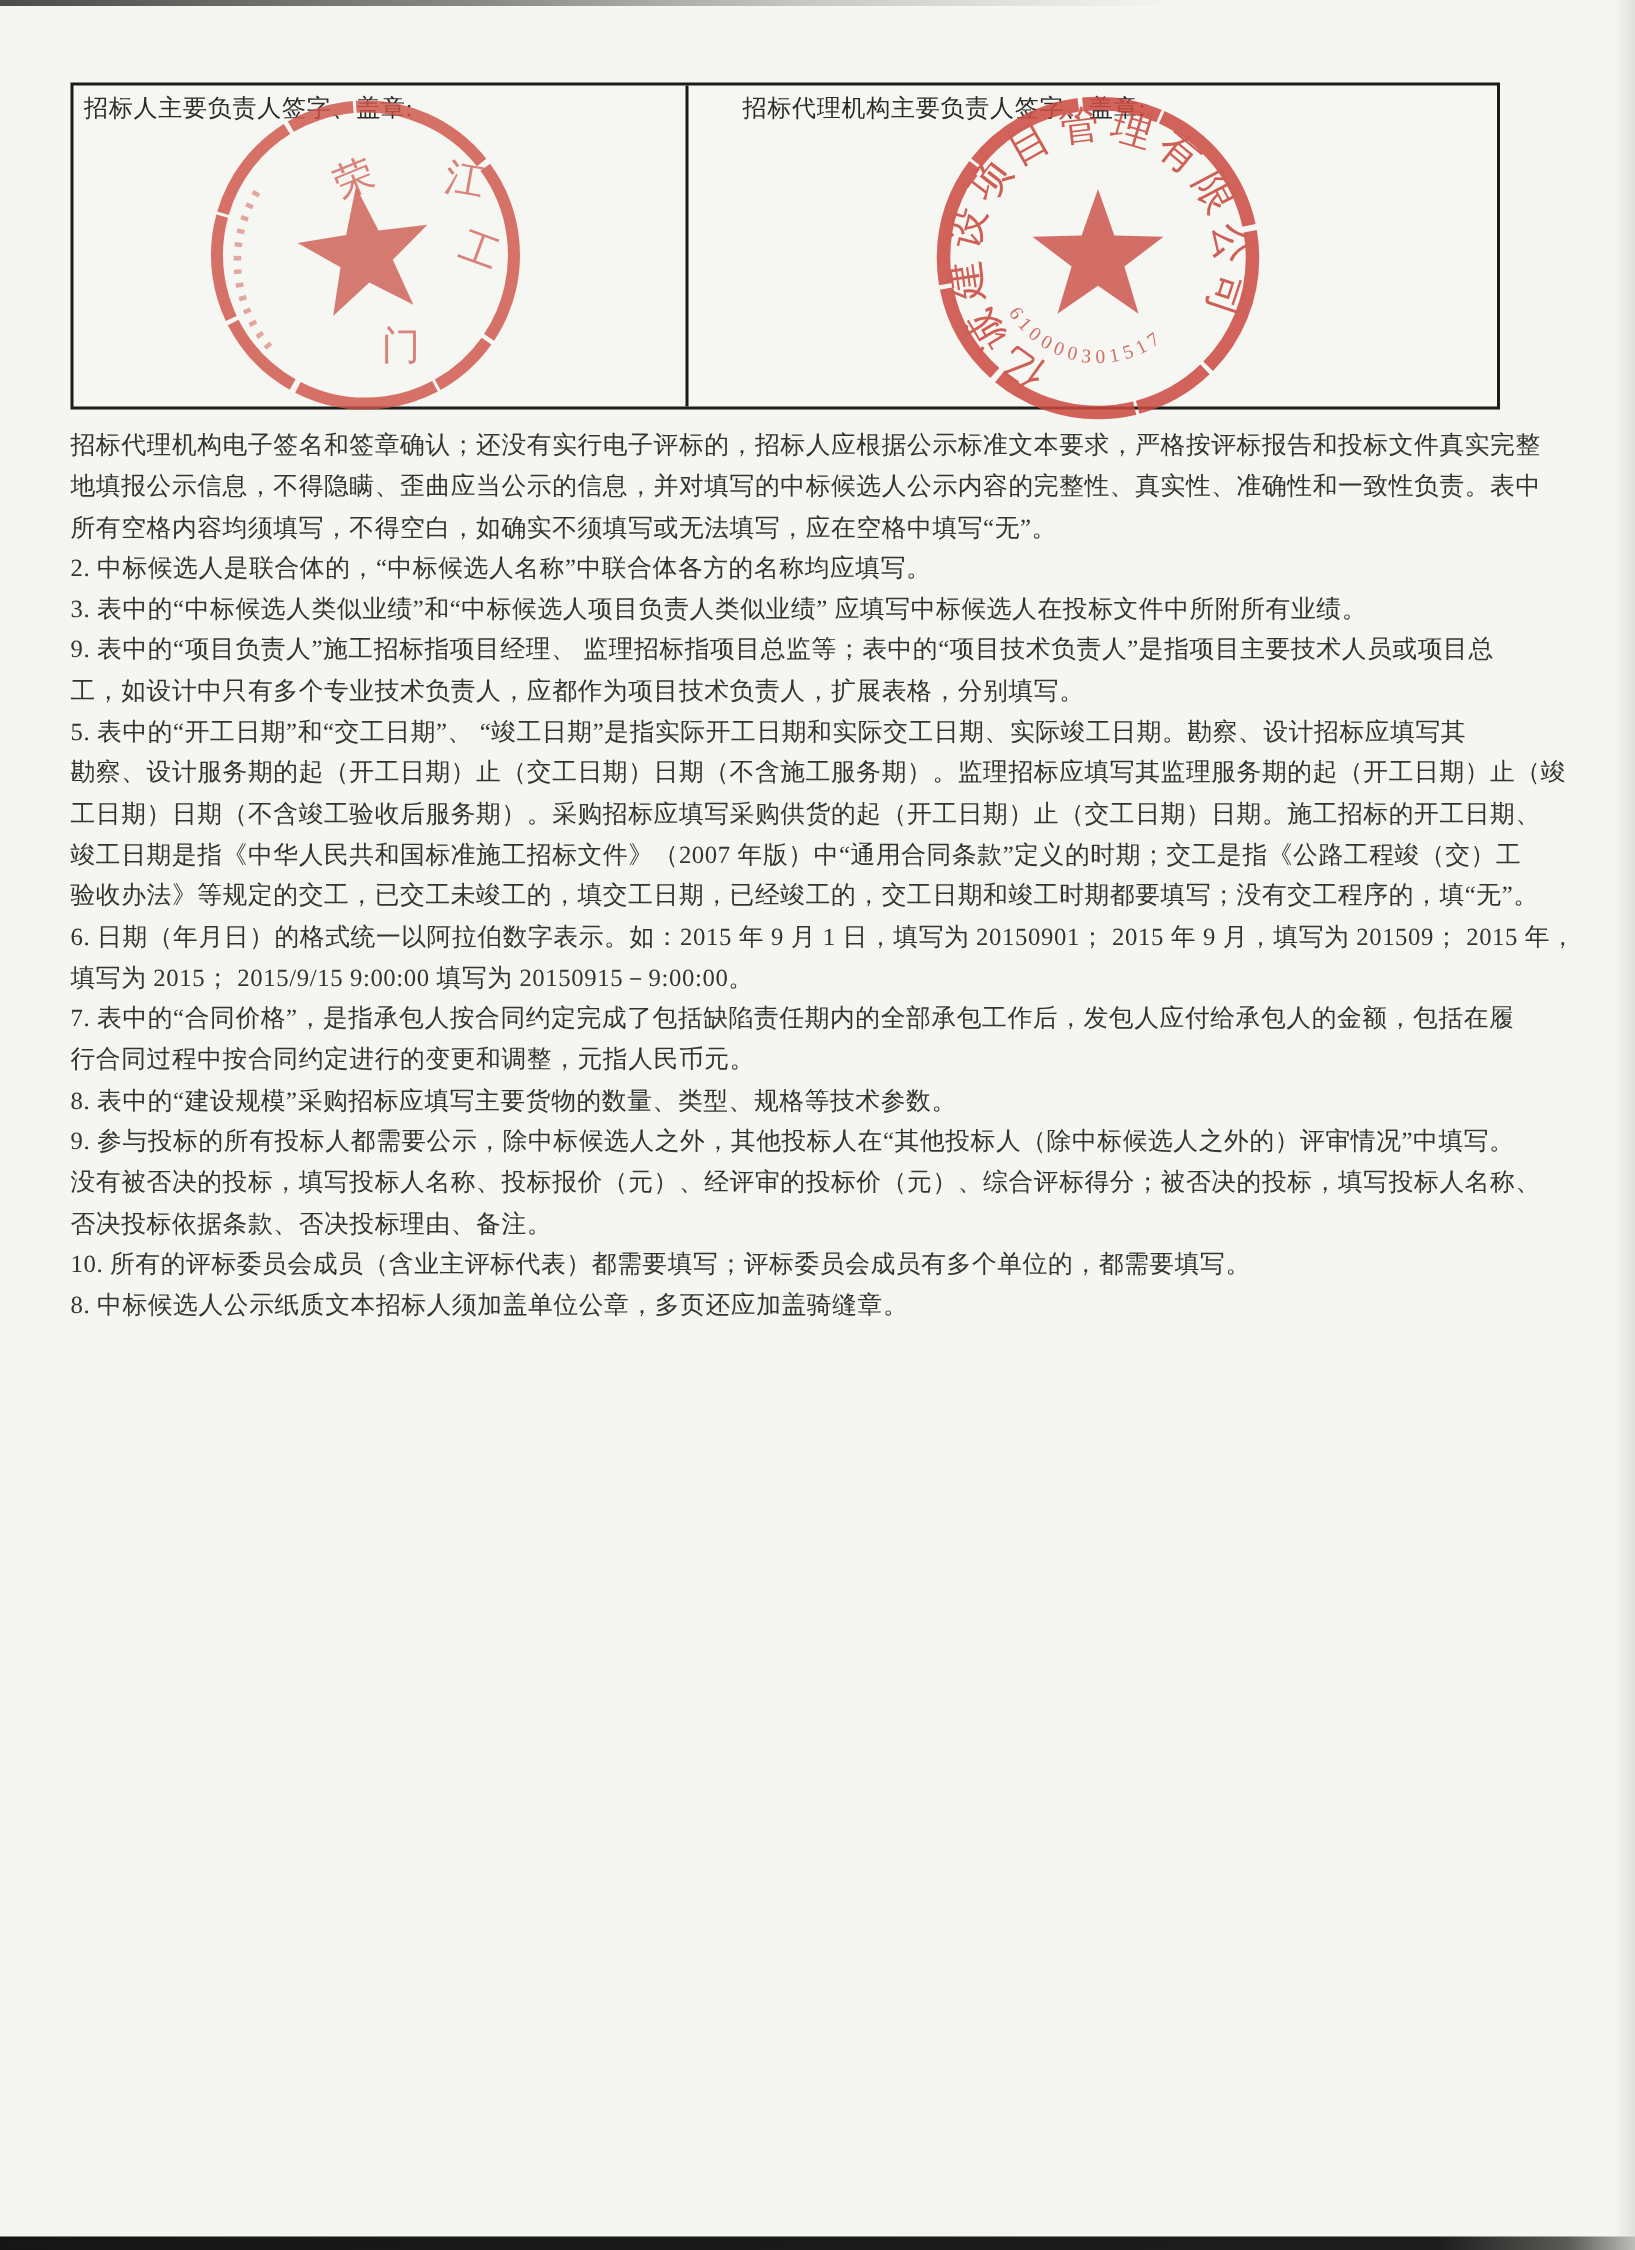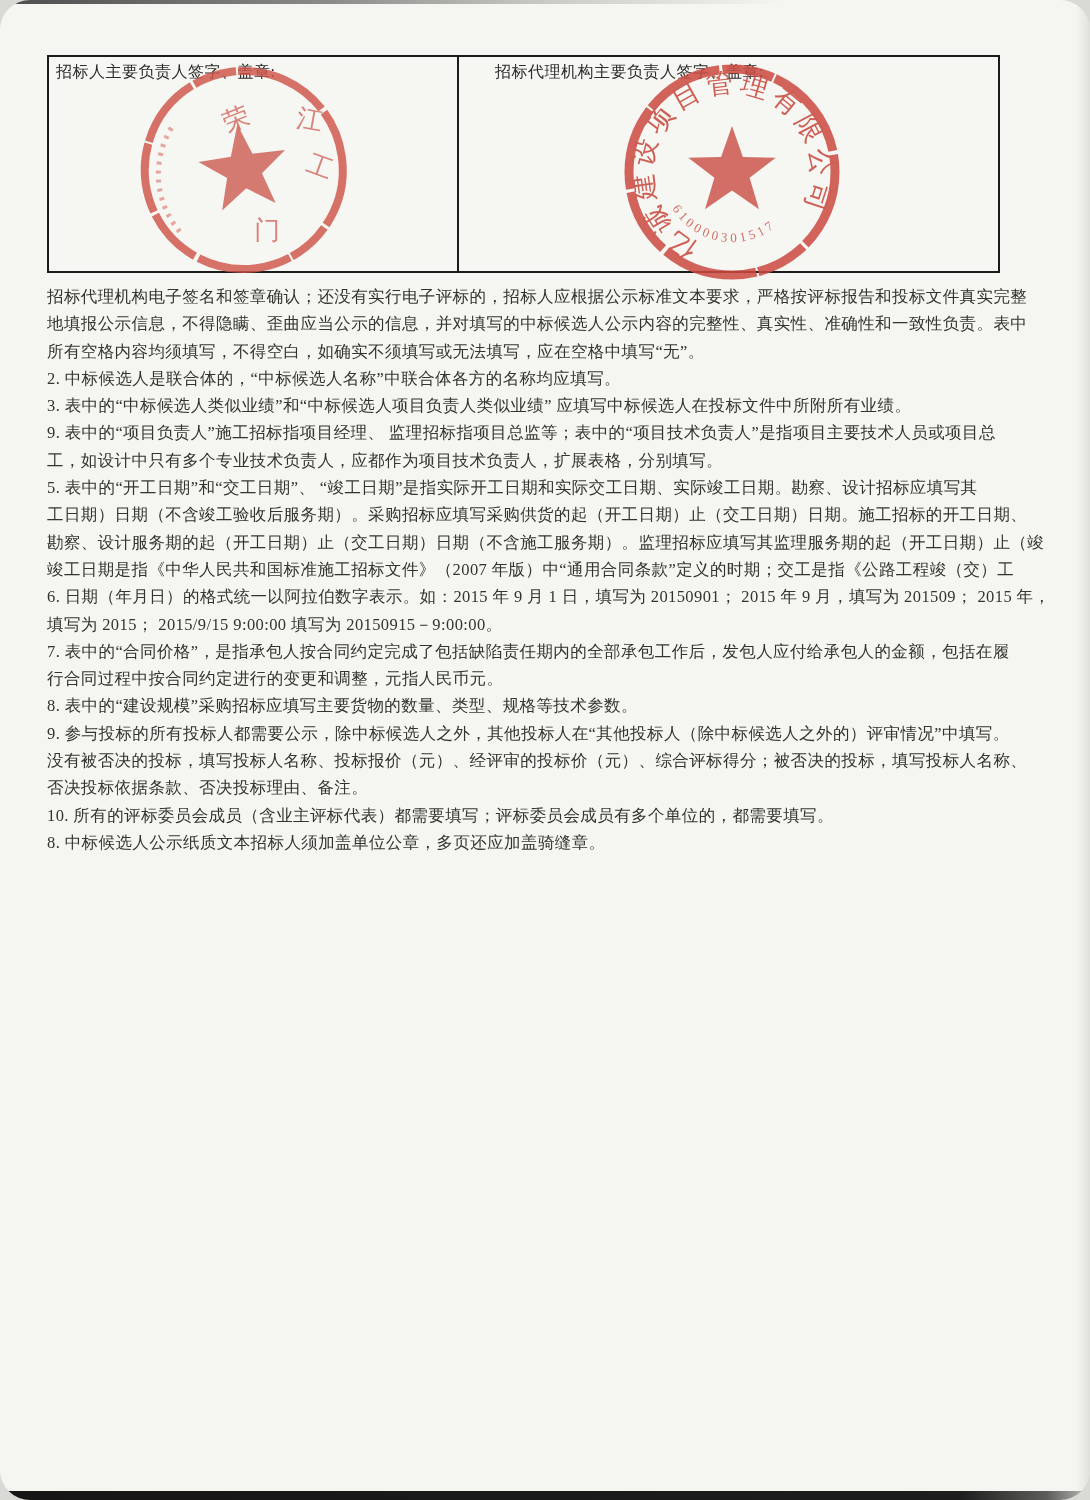--- a/index.html
+++ b/index.html
@@ -4,21 +4,20 @@
 <style>
   html,body{margin:0;padding:0;background:#d9d9d6;}
   .page{
     position:relative;
     width:1090px;height:1500px;
     margin:0 auto;
     background:#f5f5f1;
     overflow:hidden;
     font-family:"Liberation Serif","DejaVu Serif",serif;
     color:#2b2b2b;
-    border-radius:30px;
   }
   .scan-edge-top{
     position:absolute;left:0;top:0;width:100%;height:4px;
     background:linear-gradient(90deg,#4c4c4c 0%,#8a8a88 30%,#c9c9c5 50%,rgba(220,220,216,0) 72%);
   }
   .scan-edge-bottom{
     position:absolute;left:0;bottom:0;width:100%;height:9px;
     background:linear-gradient(90deg,#161616 0%,#1d1d1d 88%,#5c5c5a 96%,#bdbdb9 100%);
   }
   .scan-edge-right{
@@ -93,23 +92,24 @@
 
   <div class="notes">
     <div class="note-line">招标代理机构电子签名和签章确认；还没有实行电子评标的，招标人应根据公示标准文本要求，严格按评标报告和投标文件真实完整</div>
     <div class="note-line">地填报公示信息，不得隐瞒、歪曲应当公示的信息，并对填写的中标候选人公示内容的完整性、真实性、准确性和一致性负责。表中</div>
     <div class="note-line">所有空格内容均须填写，不得空白，如确实不须填写或无法填写，应在空格中填写“无”。</div>
     <div class="note-line">2. 中标候选人是联合体的，“中标候选人名称”中联合体各方的名称均应填写。</div>
     <div class="note-line">3. 表中的“中标候选人类似业绩”和“中标候选人项目负责人类似业绩” 应填写中标候选人在投标文件中所附所有业绩。</div>
     <div class="note-line">9. 表中的“项目负责人”施工招标指项目经理、 监理招标指项目总监等；表中的“项目技术负责人”是指项目主要技术人员或项目总</div>
     <div class="note-line">工，如设计中只有多个专业技术负责人，应都作为项目技术负责人，扩展表格，分别填写。</div>
     <div class="note-line">5. 表中的“开工日期”和“交工日期”、 “竣工日期”是指实际开工日期和实际交工日期、实际竣工日期。勘察、设计招标应填写其</div>
+    <div class="note-line">勘察、设计服务期的起（开工日期）止（交工日期）日期（不含施工服务期）。监理招标应填写其监理服务期的起（开工日期）止（竣</div>
     <div class="note-line">工日期）日期（不含竣工验收后服务期）。采购招标应填写采购供货的起（开工日期）止（交工日期）日期。施工招标的开工日期、</div>
-    <div class="note-line">勘察、设计服务期的起（开工日期）止（交工日期）日期（不含施工服务期）。监理招标应填写其监理服务期的起（开工日期）止（竣</div>
     <div class="note-line">竣工日期是指《中华人民共和国标准施工招标文件》（2007 年版）中“通用合同条款”定义的时期；交工是指《公路工程竣（交）工</div>
+    <div class="note-line">验收办法》等规定的交工，已交工未竣工的，填交工日期，已经竣工的，交工日期和竣工时期都要填写；没有交工程序的，填“无”。</div>
     <div class="note-line">6. 日期（年月日）的格式统一以阿拉伯数字表示。如：2015 年 9 月 1 日，填写为 20150901； 2015 年 9 月，填写为 201509； 2015 年，</div>
     <div class="note-line">填写为 2015； 2015/9/15 9:00:00 填写为 20150915－9:00:00。</div>
     <div class="note-line">7. 表中的“合同价格”，是指承包人按合同约定完成了包括缺陷责任期内的全部承包工作后，发包人应付给承包人的金额，包括在履</div>
     <div class="note-line">行合同过程中按合同约定进行的变更和调整，元指人民币元。</div>
     <div class="note-line">8. 表中的“建设规模”采购招标应填写主要货物的数量、类型、规格等技术参数。</div>
     <div class="note-line">9. 参与投标的所有投标人都需要公示，除中标候选人之外，其他投标人在“其他投标人（除中标候选人之外的）评审情况”中填写。</div>
     <div class="note-line">没有被否决的投标，填写投标人名称、投标报价（元）、经评审的投标价（元）、综合评标得分；被否决的投标，填写投标人名称、</div>
     <div class="note-line">否决投标依据条款、否决投标理由、备注。</div>
     <div class="note-line">10. 所有的评标委员会成员（含业主评标代表）都需要填写；评标委员会成员有多个单位的，都需要填写。</div>
     <div class="note-line">8. 中标候选人公示纸质文本招标人须加盖单位公章，多页还应加盖骑缝章。</div>

